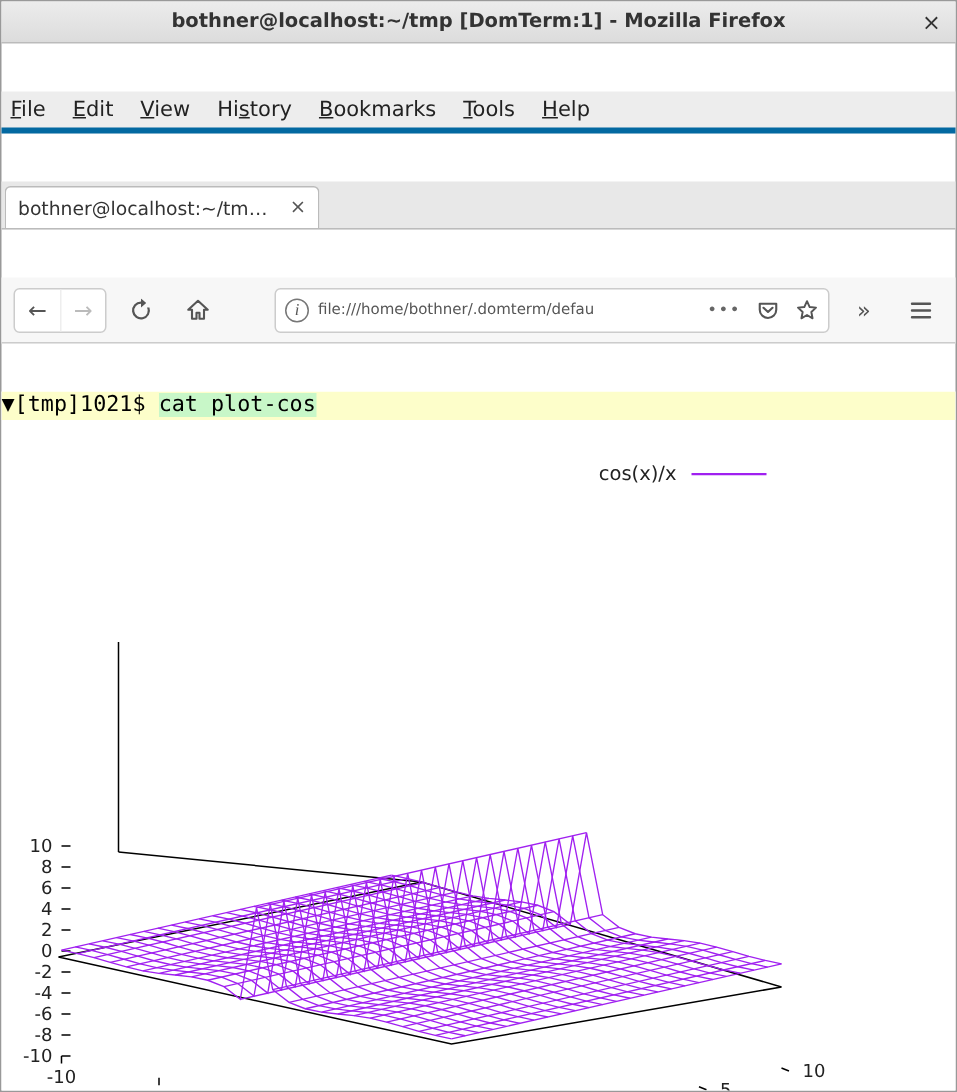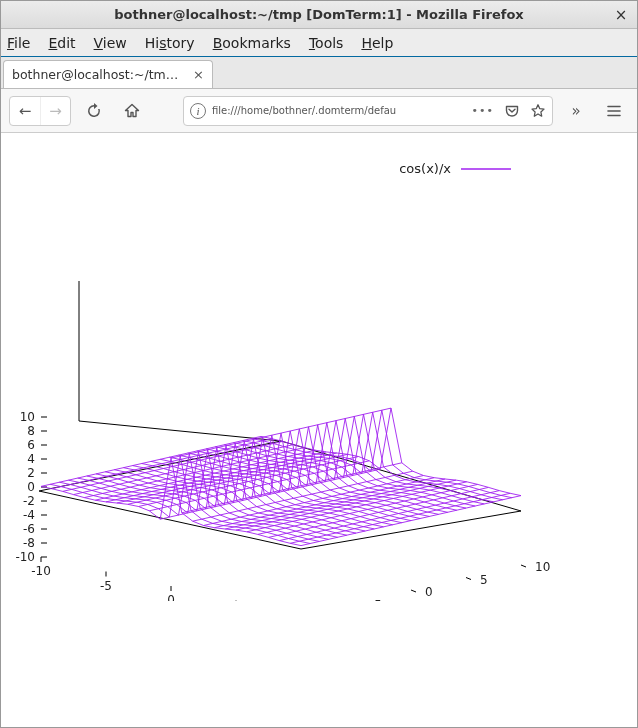--- a/index.html
+++ b/index.html
@@ -1,21 +1,21 @@
 <!DOCTYPE html>
 <html><head>
 <meta charset="utf-8">
 <style>
   * { box-sizing: border-box; margin: 0; padding: 0; }
   html, body { width: 638px; height: 728px; font-family: "DejaVu Sans", "Liberation Sans", sans-serif; font-size: 13px; background: #f0f0f0; }
-  .window { width: 638px; height: 728px; display: flex; flex-direction: column; border: 1px solid #999; background: #fff; }
+  .window { width: 638px; height: 728px; display: flex; flex-direction: column; border: 1px solid #999; background: #fff; gap: 32px; }
   .titlebar { height: 28px; background: linear-gradient(#ececec,#dcdcdc); display: flex; align-items: center; border-bottom: 1px solid #bbb; position: relative; }
   .titlebar-title { flex: 1; text-align: center; font-size: 13px; font-weight: bold; color: #333; }
   .titlebar-close { width: 28px; text-align: center; font-size: 15px; color: #333; cursor: pointer; position: absolute; right: 2px; }
-  .menubar { height: 28px; background: #ededed; display: flex; align-items: center; padding: 0 6px; gap: 18px; border-bottom: 1px solid #0369a1; font-size: 14px; color: #222; }
+  .menubar { height: 28px; background: #ededed; display: flex; align-items: center; padding: 0 6px; gap: 18px; border-bottom: 4px solid #0369a1; font-size: 14px; color: #222; }
   .menuitem { cursor: pointer; }
   .menuitem u { text-decoration: underline; }
   .tabstrip { height: 32px; background: #e8e8e8; display: flex; align-items: flex-end; border-bottom: 1px solid #bbb; padding-left: 2px; }
   .tab { height: 28px; background: #fff; border: 1px solid #bbb; border-bottom: none; border-radius: 4px 4px 0 0; display: flex; align-items: center; padding: 0 8px; gap: 8px; font-size: 12.5px; color: #333; max-width: 210px; min-width: 200px; }
   .tab-label { white-space: nowrap; overflow: hidden; text-overflow: ellipsis; flex: 1; }
   .tab-x { font-size: 13px; color: #555; cursor: pointer; }
   .toolbar { height: 44px; background: #f7f7f7; border-bottom: 1px solid #ccc; display: flex; align-items: center; padding: 0 8px; gap: 8px; }
   .nav-group { display: flex; border: 1px solid #ccc; border-radius: 4px; background: #fff; height: 30px; }
   .nav-btn { width: 30px; display: flex; align-items: center; justify-content: center; font-size: 15px; color: #555; }
   .nav-btn + .nav-btn { border-left: 1px solid #eee; }
@@ -97,20 +97,21 @@
     </div>
     <div class="icon-btn" style="font-size:15px;color:#555">»</div>
     <div class="icon-btn">
       <svg width="16" height="16" viewBox="0 0 16 16">
           <path d="M2 3.5h12M2 8h12M2 12.5h12" stroke="#555" stroke-width="1.6" stroke-linecap="round"></path>
         </svg>
     </div>
   </div>
 
   <div class="content">
+    <span class="termline prompt-hl"><span class="marker">▼</span><span>[tmp]1021$ </span><span class="cmd-hl">cat plot-cos</span></span>
 
     <div class="plot-area">
       <svg id="plot-svg" width="620" height="460" viewBox="0 0 620 460">
 
         <text x="450" y="32" text-anchor="end" font-size="13" fill="#222">cos(x)/x</text>
         <line x1="460" y1="28" x2="510" y2="28" stroke="#a020f0" stroke-width="1.5"></line>
 
         <g stroke="#000" stroke-width="1" fill="none">
 
           <line x1="78" y1="140" x2="78" y2="280"></line>

